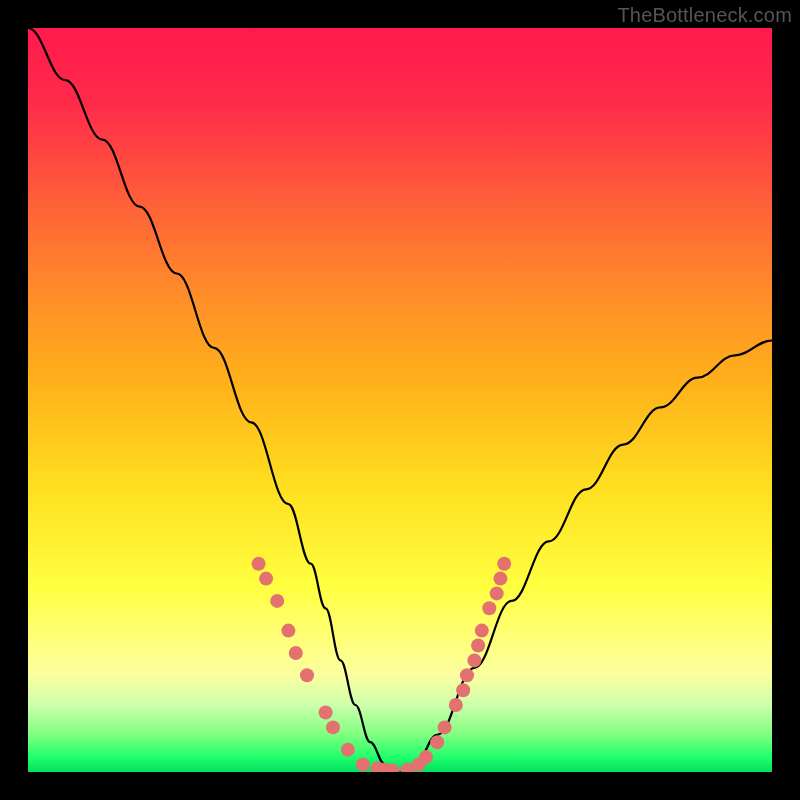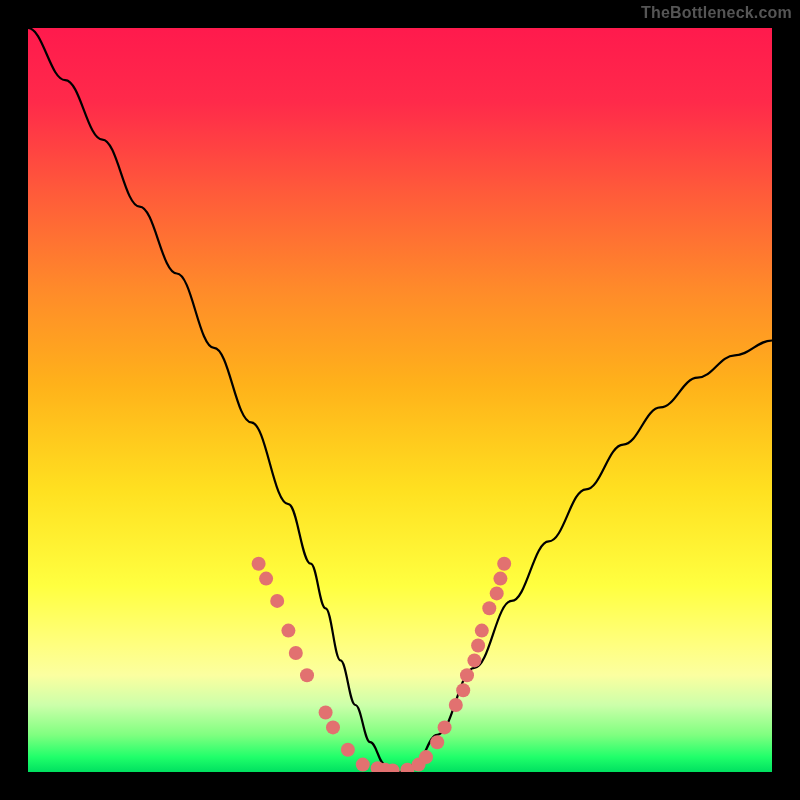--- a/index.html
+++ b/index.html
@@ -44,22 +44,22 @@
       #80ff80 95%,
       #20ff6a 98%,
       #00e060 100%
     );
   }
   .watermark {
     position: absolute;
     top: 4px;
     right: 8px;
     color: #555;
-    font-size: 16px;
-    font-weight: 700;
+    font-size: 20px;
+    font-weight: 400;
     letter-spacing: 0.2px;
     z-index: 20;
   }
   svg.curve {
     position: absolute;
     inset: 0;
     width: 100%;
     height: 100%;
   }
   .dot {

